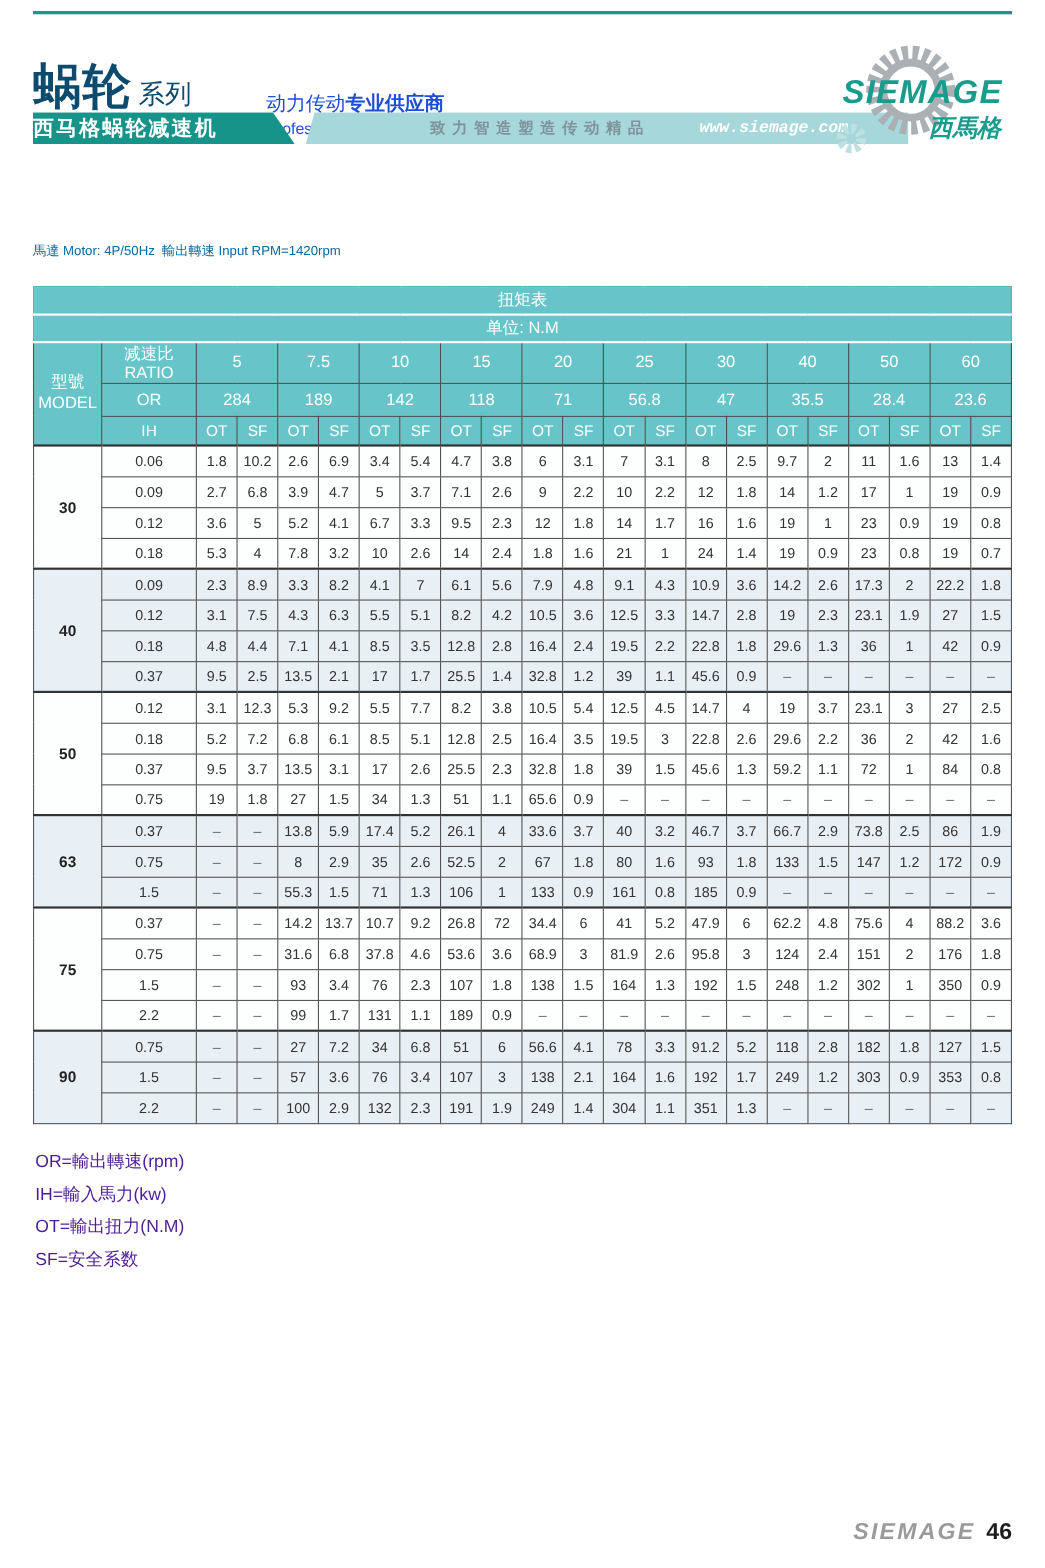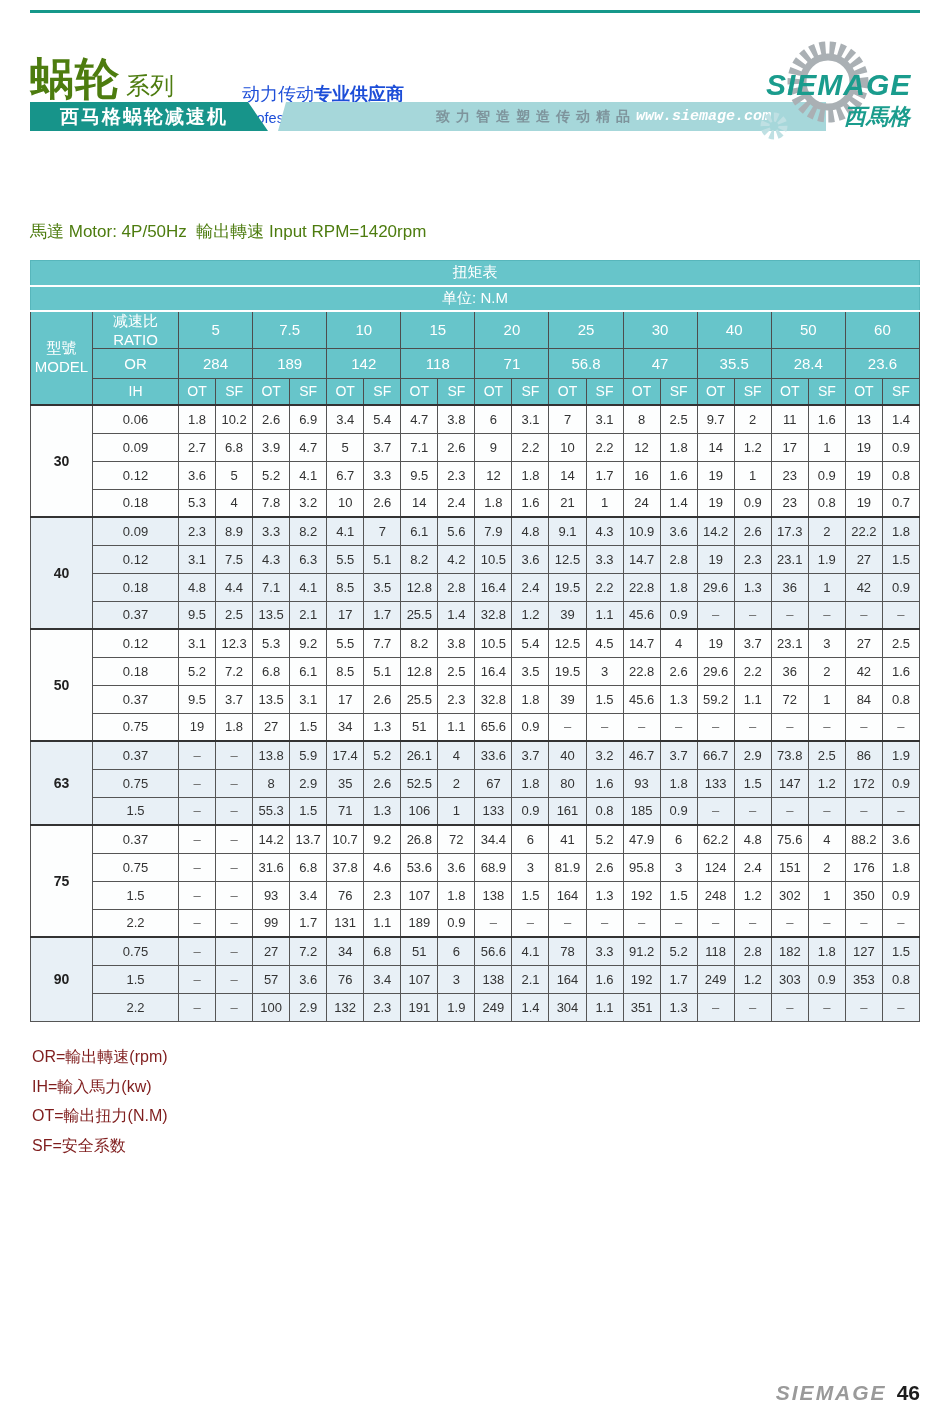--- a/index.html
+++ b/index.html
@@ -3,48 +3,48 @@
 <meta charset="utf-8">
 <style>
   * { margin:0; padding:0; box-sizing:border-box; }
   body { background:#ffffff; font-family:"Liberation Sans", sans-serif; }
   .page { position:relative; width:950px; height:1425px; background:#fff; overflow:hidden; }
 
   .top-rule { position:absolute; left:30px; right:30px; top:10px; height:3px; background:#16988a; }
 
   
   .header { position:absolute; left:30px; right:30px; top:42px; height:100px; }
-  .brand-cn { position:absolute; left:0; top:8px; color:#4d7c0f; white-space:nowrap; }
+  .brand-cn { position:absolute; left:0; top:8px; color:#0c4a6e; white-space:nowrap; }
   .brand-cn .big { font-size:44px; font-weight:800; letter-spacing:1px; }
   .brand-cn .small { font-size:24px; font-weight:400; margin-left:6px; }
   .taglines { position:absolute; left:212px; top:12px; color:#1d4ed8;margin-top:28px; }
   .taglines .cn { font-size:18px; }
   .taglines .cn b { font-weight:700; }
   .taglines .en { font-size:14.5px; margin-top:4px; }
 
   .banner { position:absolute; left:0; top:60px; height:29px; width:100%; }
   .banner-dark { position:absolute; left:0; top:0; width:238px; height:29px; background:#17948a;
                  clip-path:polygon(0 0, calc(100% - 20px) 0, 100% 100%, 0 100%);
                  color:#fff; font-size:19px; font-weight:700; letter-spacing:2px;
-                 display:flex; align-items:center; padding-left:30px; }
+                 display:flex; align-items:center; }
   .banner-light { position:absolute; left:248px; top:0; width:548px; height:29px; background:#a6d7da;
                   clip-path:polygon(8px 0, 100% 0, 100% 100%, 0 100%);
-                  display:flex; align-items:center; justify-content:flex-end; padding-right:55px; }
+                  display:flex; align-items:center; justify-content:flex-end; gap:45px; padding-right:55px; }
   .banner-light .slogan { color:#7e949c; font-size:14px; letter-spacing:6px; font-weight:700; }
   .banner-light .url { color:#ffffff; font-size:15px; font-weight:700; font-style:italic;font-family:Liberation Mono, monospace; }
 
   .logo { position:absolute; right:-8px; top:-12px; width:170px; height:110px; }
   .logo svg { position:absolute; left:0; top:0; }
   .logo .logo-word { position:absolute; left:8px; top:38px; color:#1a9c8d; font-size:30px; font-weight:800;
                      font-style:italic; letter-spacing:1px; }
   .logo .logo-cn { position:absolute; left:86px; top:72px; color:#1a9c8d; font-size:22px; font-style:italic; font-weight:600; }
 
   
   .page-title { position:absolute; left:30px; top:165px; color:#10a08f; font-size:25px; font-weight:700; }
-  .subtitle { position:absolute; left:30px; top:220px; color:#4d7c0f; font-size:17px; white-space:pre-wrap; }
+  .subtitle { position:absolute; left:30px; top:220px; color:#0369a1; font-size:12px; white-space:pre-wrap; }
 
   
   .table-wrap { position:absolute; left:30px; top:260px; width:749px; }
   table { width:890px; border-collapse:collapse; table-layout:fixed; }
   td, th { text-align:center; vertical-align:middle; }
 
   tr.band td { background:#67c5ca; color:#fff; font-size:15px; height:25px;
                border:1px solid #57b6bb; border-bottom:2px solid #fff; }
   tr.head th { background:#67c5ca; color:#fff; font-weight:400; border:1px solid #4d4d4d; }
   tr.head.ratio th { font-size:15px; height:30px; }
@@ -52,21 +52,21 @@
   tr.head.ih th { font-size:14px; height:27px; }
   th.model-head { background:#67c5ca; color:#fff; font-size:15px; line-height:1.25; }
 
   tbody td { border:1px solid #555; height:28px; font-size:13px; color:#333; background:#fdfefe; }
   tbody tr.alt td { background:#e8f0f6; }
   tbody tr.group-first td { border-top:2px solid #333; }
   tbody td.model { font-size:14px; font-weight:700; color:#222; }
   tbody td.dash { color:#666; }
 
   
-  .notes { position:absolute; left:32px; top:1042px; color:#7f1d1d; font-size:16px; line-height:1.85; }
+  .notes { position:absolute; left:32px; top:1042px; color:#4c1d95; font-size:16px; line-height:1.85; }
   .footer { position:absolute; right:30px; bottom:20px; display:flex; align-items:baseline; gap:10px; }
   .footer .f-brand { color:#9a9a9a; font-size:21px; font-weight:800; font-style:italic; letter-spacing:2px; }
   .footer .f-num { color:#1d1d1d; font-size:21px; font-weight:700;margin-top:24px; }
 </style>
 </head>
 <body>
 
 <div class="page">
 
   <div class="top-rule"></div>

